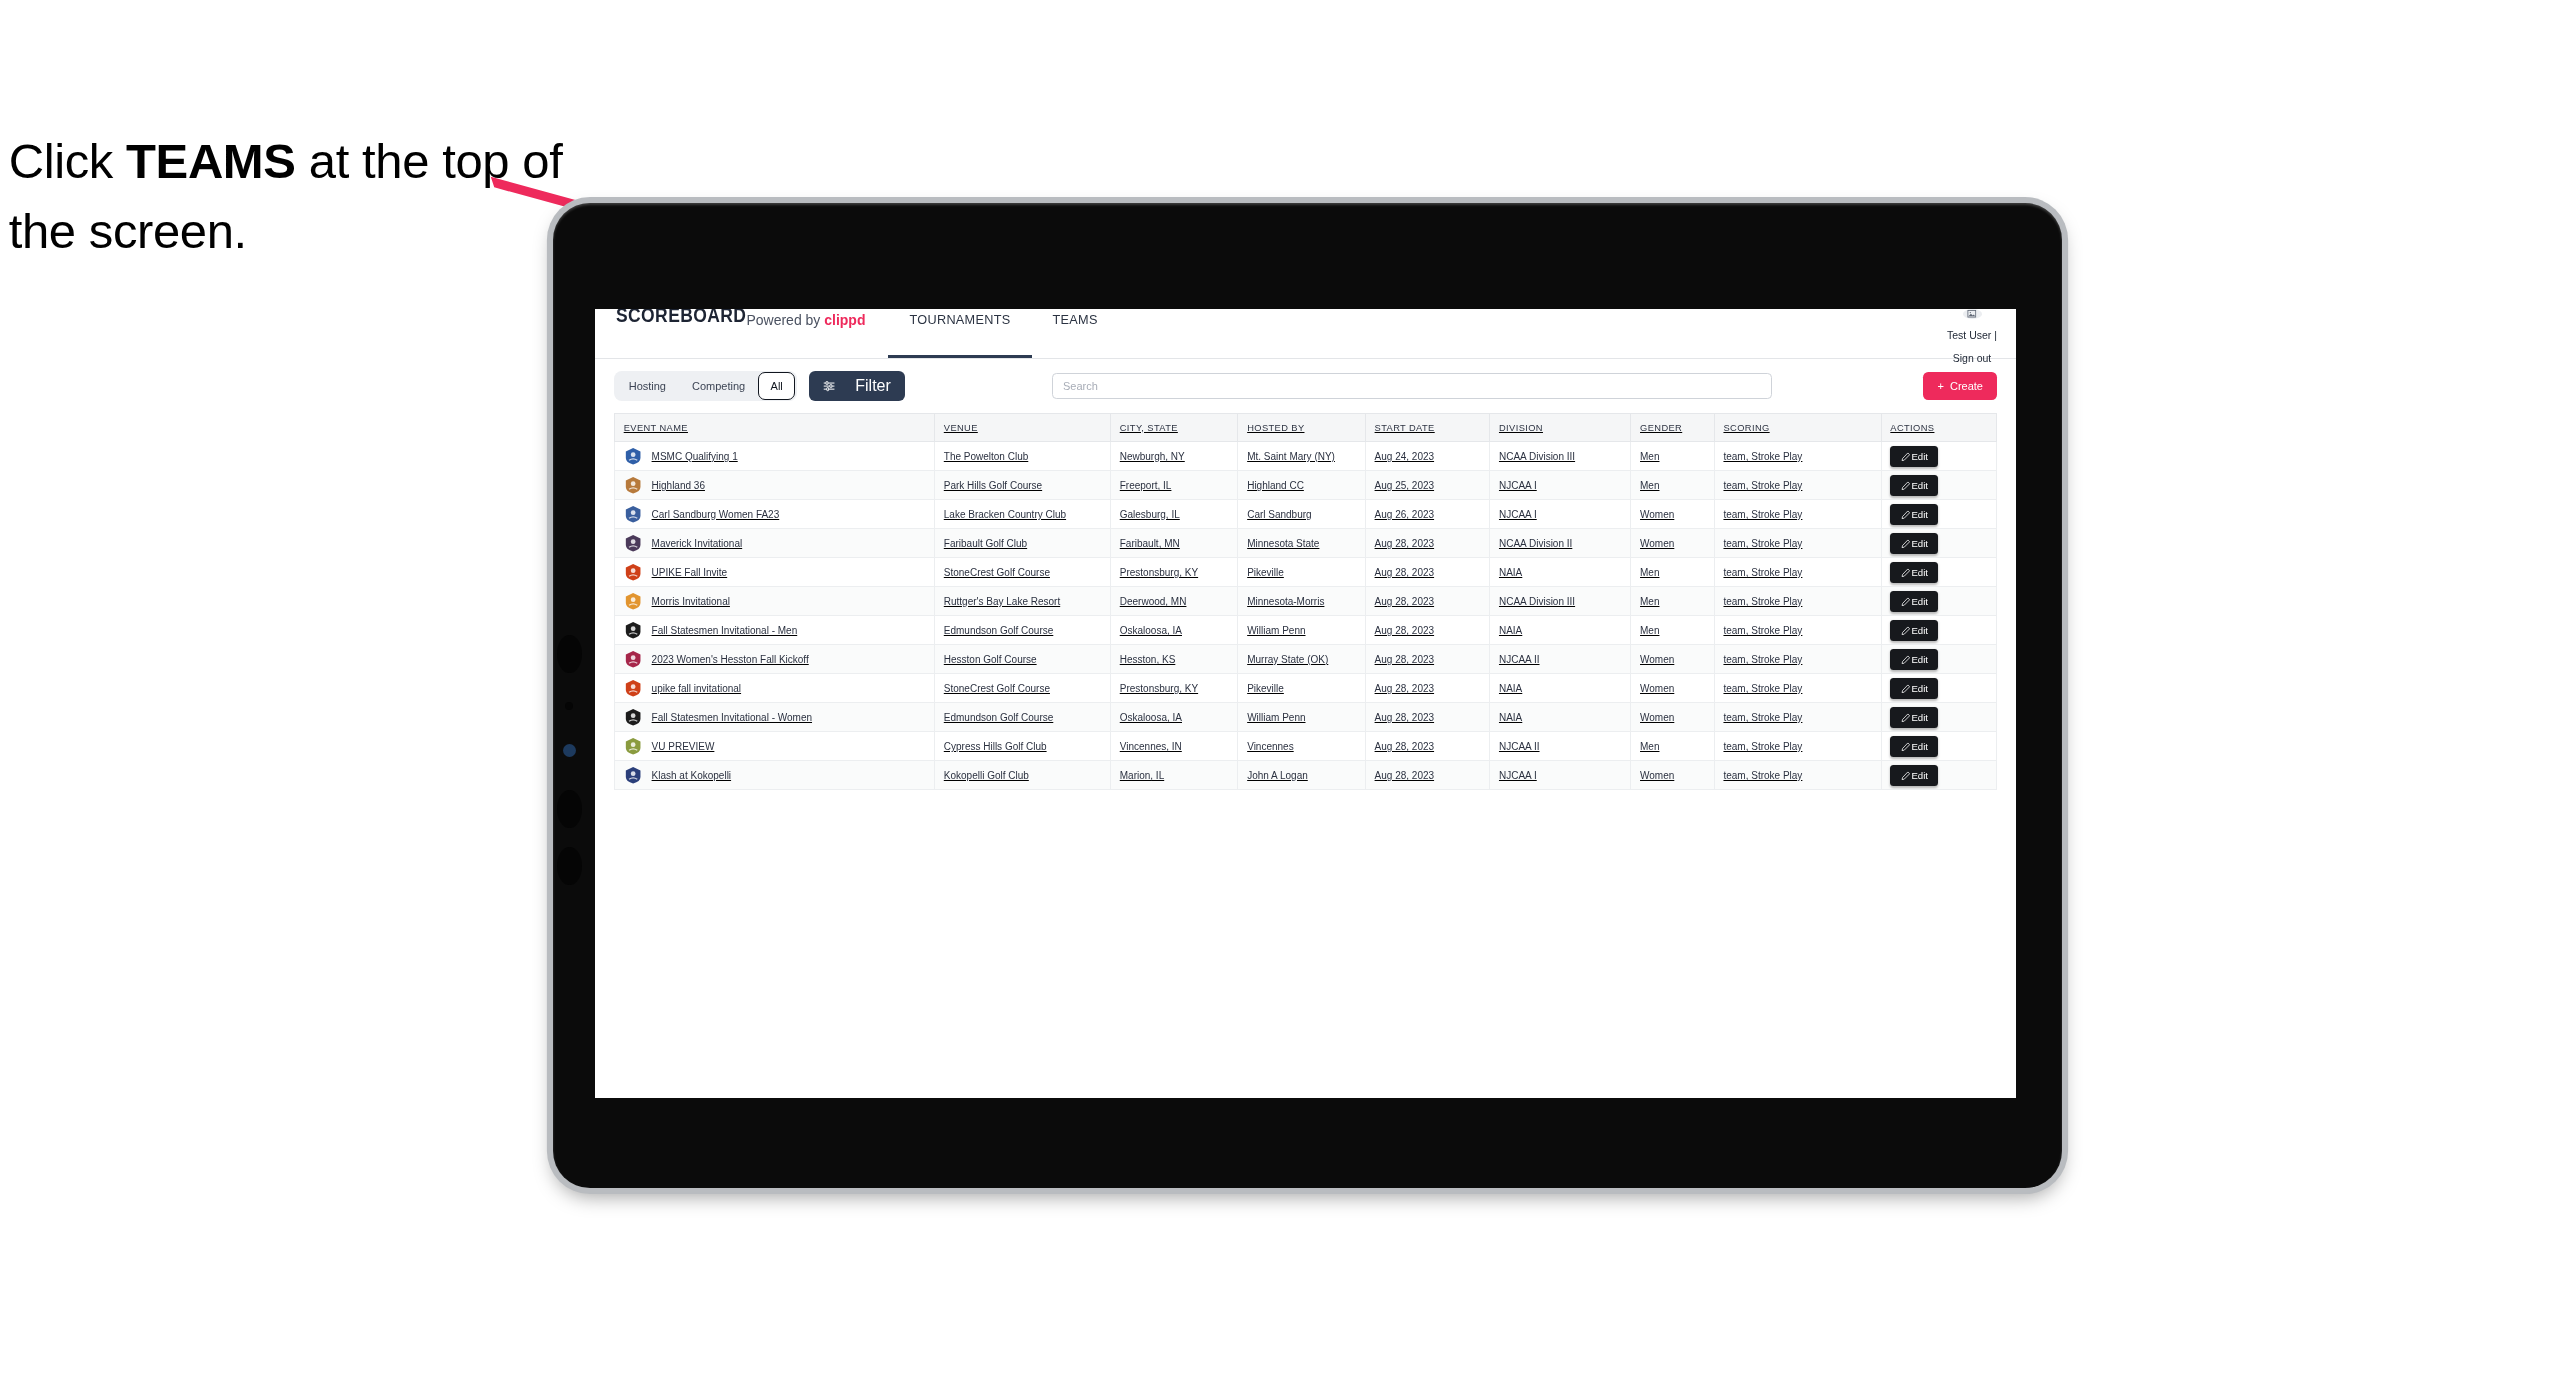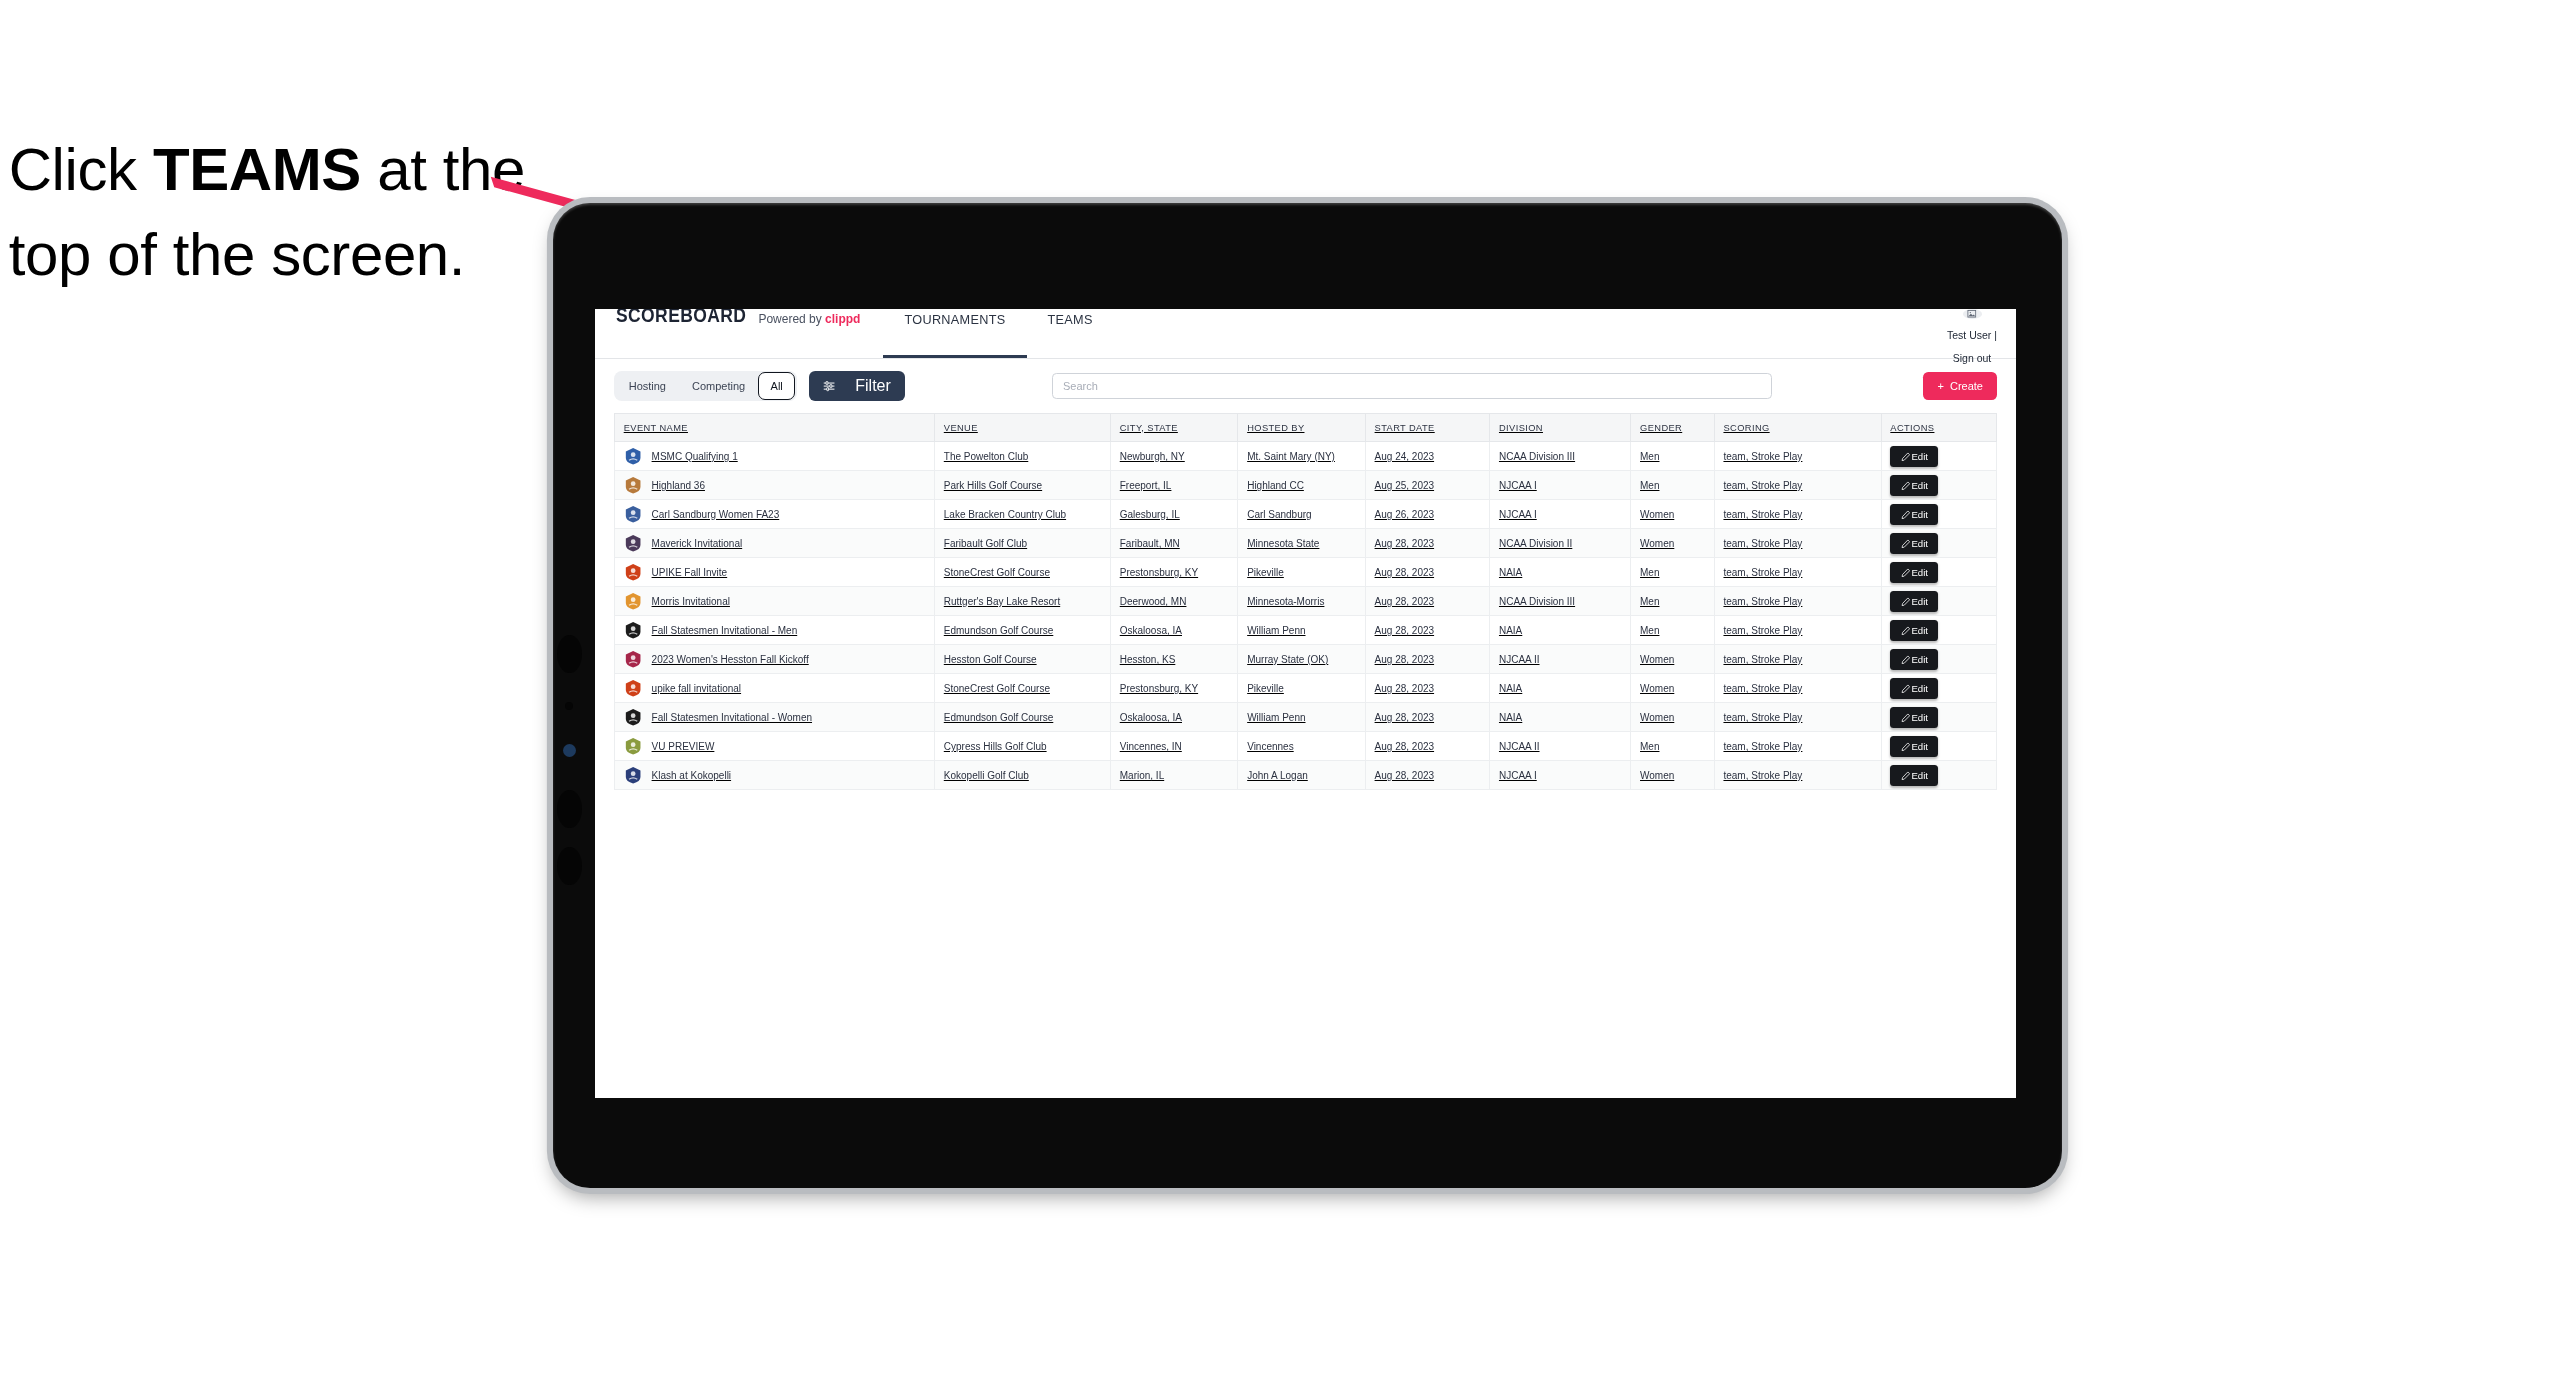--- a/index.html
+++ b/index.html
@@ -9,21 +9,21 @@
     font-family:"Liberation Sans", sans-serif;
     overflow:hidden;
     position:relative;
   }
 
   
   .callout{
     position:absolute;
     left:8.7px; top:127px;
     width:559px;
-    font-size:60px;
+    font-size:49px;
     line-height:1.42;
     color:#000000;
     letter-spacing:-0.4px;
   }
   .callout b{font-weight:bold;}
 
   .arrow-svg{
     position:absolute;
     left:489px; top:175px;
     width:437px; height:140px;
@@ -79,21 +79,21 @@
     padding:0 23px 0 21px;
     min-width:126px;
   }
   .brand-title{
     font-size:17.5px;font-weight:bold;letter-spacing:0.4px;
     color:#1d2433;line-height:1;
     transform:scaleY(1.12);
     transform-origin:left center;
   }
   .brand-sub{
-    font-size:12px;color:#4a5160;margin-top:4.4px;line-height:1;margin-left:12px;
+    font-size:14px;color:#4a5160;margin-top:4.4px;line-height:1;
   }
   .brand-sub .clippd{color:#ee2a5c;font-weight:bold;}
 
   .navtabs{display:flex;align-items:stretch;}
   .navtab{
     display:flex;align-items:flex-start;
     padding:4px 21px;
     font-size:12.7px;
     color:#2b3342;
     letter-spacing:0.3px;

